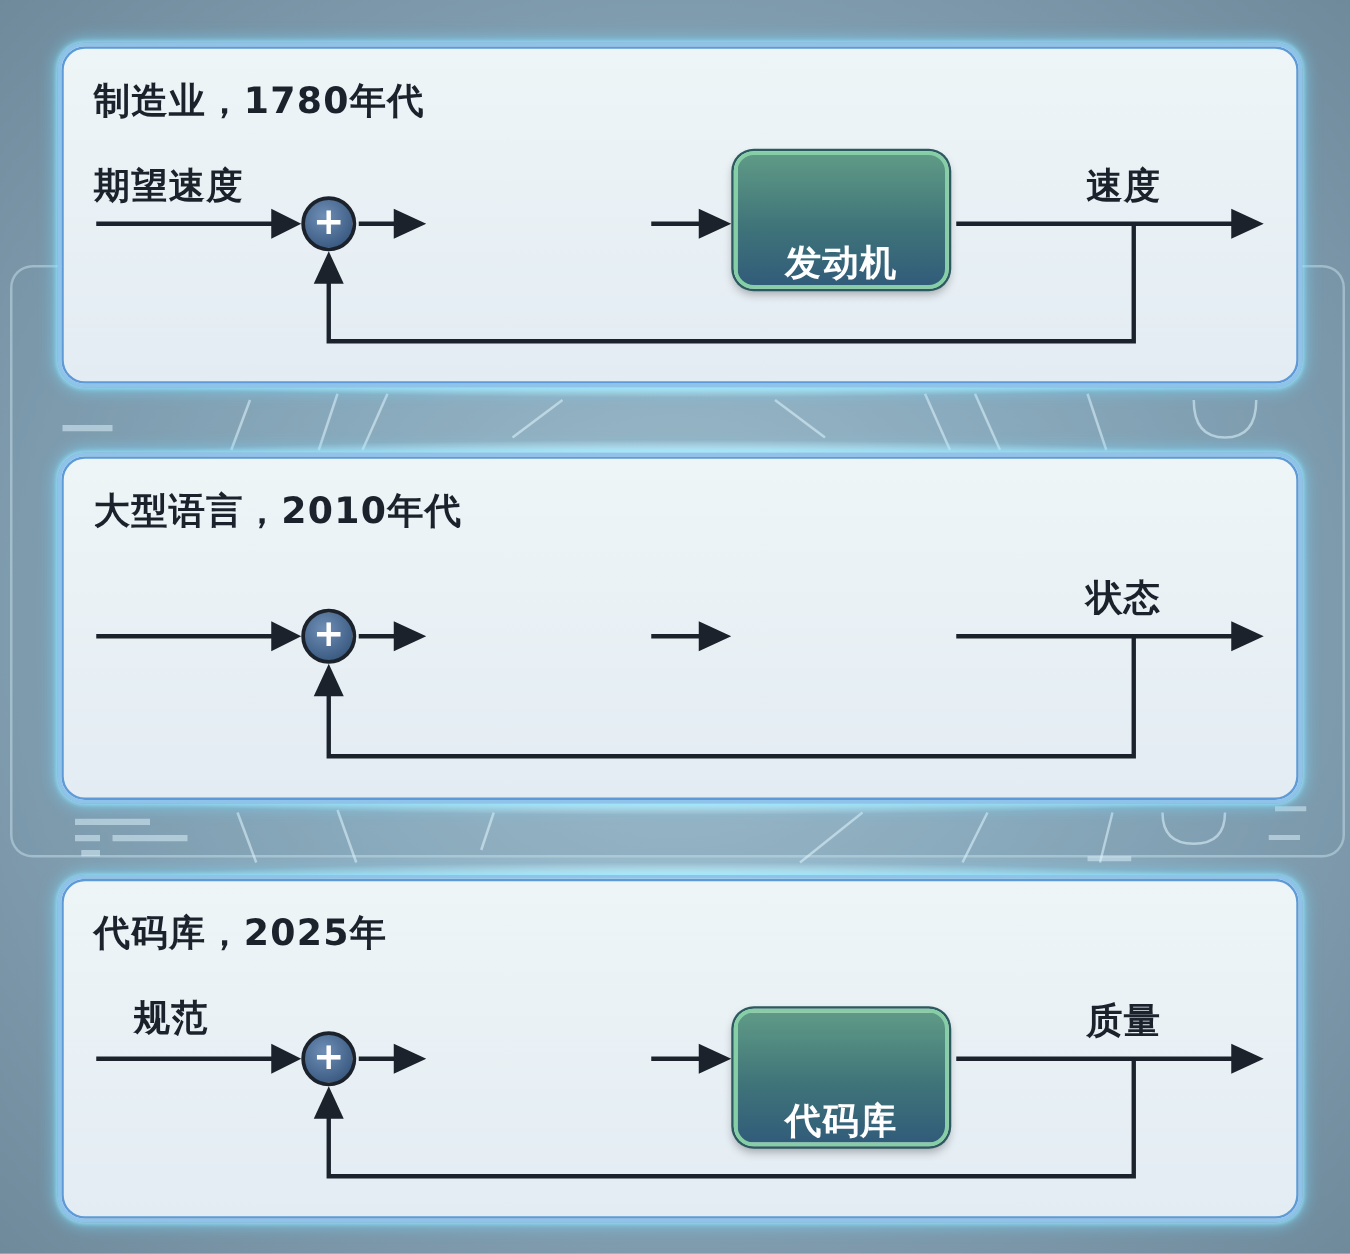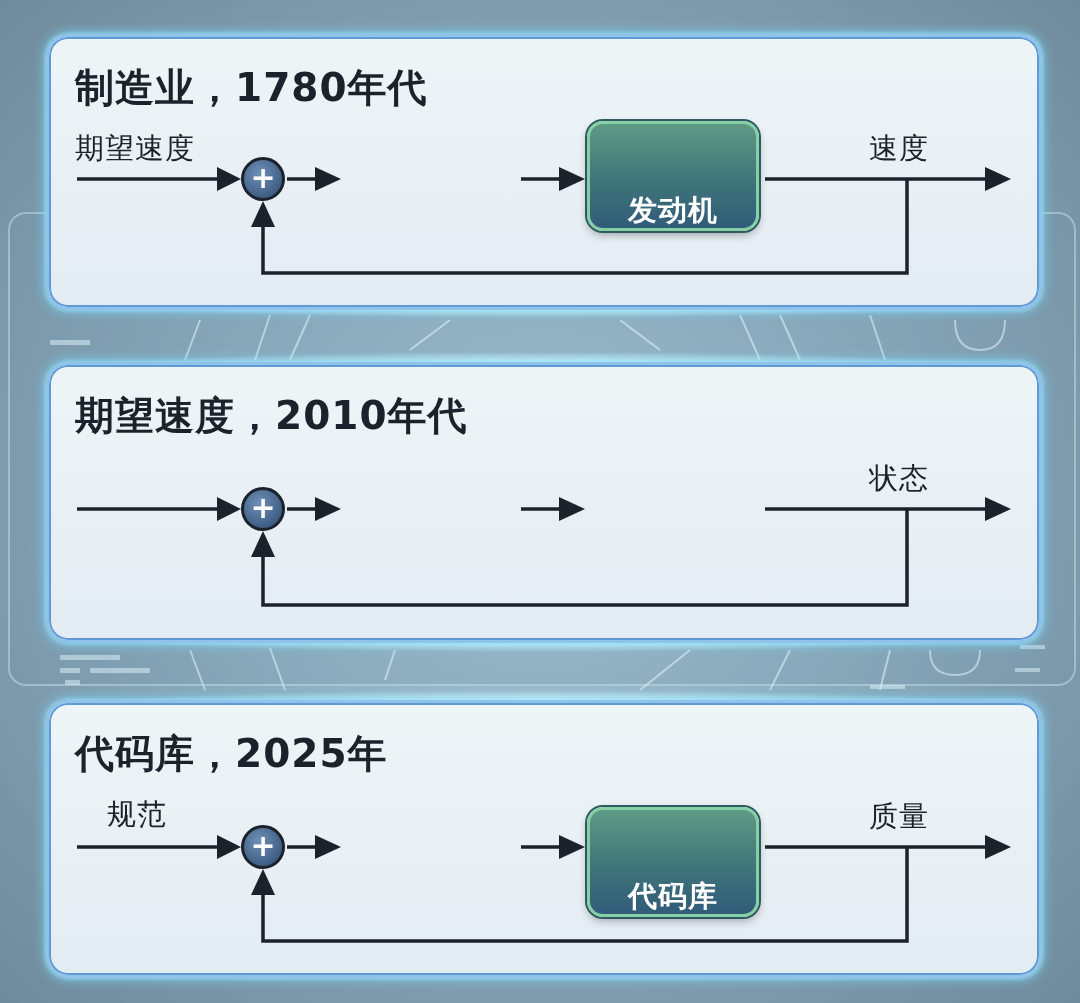--- a/index.html
+++ b/index.html
@@ -9,22 +9,22 @@
   .frame{position:absolute;left:8px;top:212px;width:1064px;height:470px;border:2px solid rgba(200,225,235,0.5);border-radius:18px;background:rgba(120,150,170,0.25);}
   .glow{position:absolute;left:120px;width:840px;height:22px;border-radius:50%;background:radial-gradient(ellipse at center, rgba(230,255,255,0.9), rgba(180,230,245,0.0) 70%);}
   .deco{position:absolute;top:0;left:0;}
   .panel{position:absolute;left:46px;width:990px;border-radius:22px;
     background:linear-gradient(180deg,#eef5f7 0%,#e3ecf3 100%);
     border:3px solid #8fc3ea;
     box-shadow:0 0 0 2px #5e9bd6 inset, 0 0 14px rgba(120,220,255,0.9), 0 0 4px #b4f0ff;}
   .panel.p1{top:34px;height:270px;}
   .panel.p2{top:362px;height:275px;}
   .panel.p3{top:700px;height:272px;}
-  .ptitle{position:absolute;left:26px;top:24px;font-size:39px;font-weight:bold;color:#1b222b;letter-spacing:1px;}
-  .lbl{position:absolute;font-size:29px;font-weight:normal;color:#1b222b;letter-spacing:1px;}
+  .ptitle{position:absolute;left:26px;top:24px;font-size:29px;font-weight:bold;color:#1b222b;letter-spacing:1px;}
+  .lbl{position:absolute;font-size:29px;font-weight:bold;color:#1b222b;letter-spacing:1px;}
   .block{position:absolute;width:172px;height:110px;border-radius:16px;display:flex;align-items:center;justify-content:center;
     color:#fff;font-size:29px;font-weight:bold;text-align:center;line-height:36px;letter-spacing:1px;box-sizing:border-box;}
   .block.blue{background:linear-gradient(180deg,#5e8bbf 0%,#3c679f 55%,#2f568e 100%);border:3px solid #6fa6e0;box-shadow:0 0 0 2px #2b4f80, 0 4px 8px rgba(0,0,0,0.3);}
   .block.green{background:linear-gradient(180deg,#5f9a86 0%,#3f7479 55%,#315c7a 100%);border:3px solid #86cfa6;box-shadow:0 0 0 2px #2d5a60, 0 4px 8px rgba(0,0,0,0.3);align-items:flex-end;}
   .sum{position:absolute;width:44px;height:44px;border-radius:50%;background:radial-gradient(circle at 40% 35%,#6f8fb6,#3f5f86 70%,#2e4a6d);border:3px solid #1b222b;box-sizing:border-box;color:#fff;font-size:30px;line-height:36px;text-align:center;font-weight:bold;}
   svg.wires{position:absolute;left:0;top:0;overflow:visible;}
   .block span{display:block;}
 </style>
 </head>
 <body>
@@ -86,21 +86,21 @@
     </g>
   </svg>
   <div class="sum" style="left:192px;top:120px;">+</div>
   <div class="block green" style="left:538px;top:84px;">
     <span>发动机</span>
   </div>
   <div class="lbl" style="left:820px;top:92px;">速度</div>
 </div>
 
 <div class="panel p2">
-  <div class="ptitle">期望速度，2010年代</div>
+  <div class="ptitle">大型语言，2010年代</div>
   <svg class="wires" width="990" height="275">
     <g stroke="#1b222b" stroke-width="3.5" fill="none">
       <line x1="28" y1="144" x2="170" y2="144"></line>
       <line x1="238" y1="144" x2="270" y2="144"></line>
       <line x1="472" y1="144" x2="515" y2="144"></line>
       <line x1="716" y1="144" x2="940" y2="144"></line>
       <polyline points="858,144 858,240 214,240 214,188"></polyline>
     </g>
     <g fill="#1b222b">
       <polygon points="168,132 192,144 168,156"></polygon>

